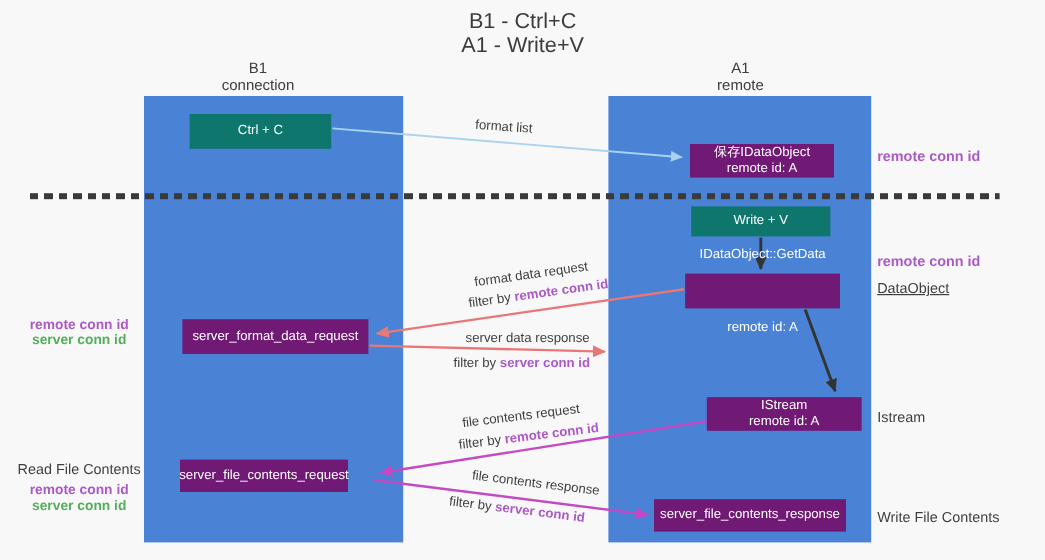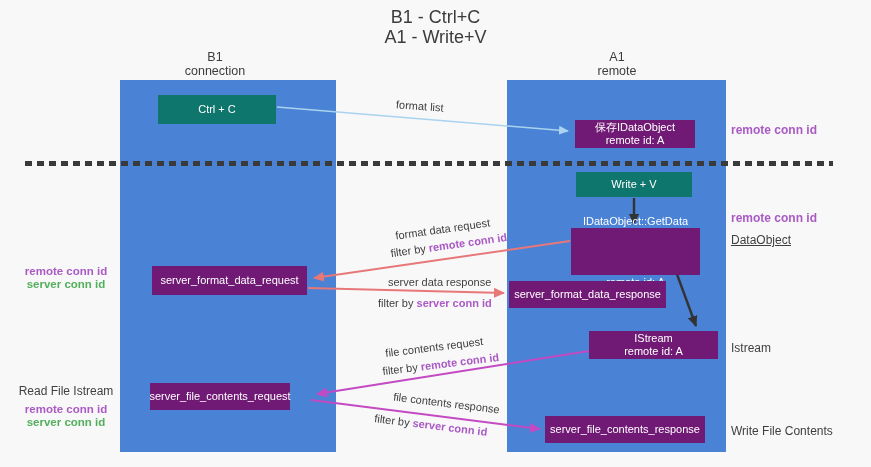--- a/index.html
+++ b/index.html
@@ -87,32 +87,29 @@
 
   <div class="node orange" style="left:575px;top:120px;width:120px;height:28px;">
     <span>保存IDataObject</span>
     <span>remote id: A</span>
   </div>
 
   <div class="node green" style="left:576px;top:172px;width:116px;height:25px;">
     <span>Write + V</span>
   </div>
 
-  <div class="node orange" style="left:571px;top:228px;width:129px;height:47px;gap:48px;">
+  <div class="node orange" style="left:571px;top:228px;width:129px;height:29px;gap:48px;">
     <span>IDataObject::GetData</span>
     <span>remote id: A</span>
   </div>
 
   <div class="node orange" style="left:152px;top:266px;width:155px;height:29px;">
     <span>server_format_data_request</span>
   </div>
 
-  <div class="node orange" style="left:509px;top:281px;width:157px;height:27px;">
-    <span>server_format_data_response</span>
-  </div>
 
   <div class="node orange" style="left:589px;top:331px;width:129px;height:28px;">
     <span>IStream</span>
     <span>remote id: A</span>
   </div>
 
   <div class="node orange" style="left:150px;top:383px;width:140px;height:27px;">
     <span>server_file_contents_request</span>
   </div>
 
@@ -145,19 +142,19 @@
   <div class="side-label bold-purple" style="left:731px;top:123px;">remote conn id</div>
   <div class="side-label bold-purple" style="left:731px;top:211px;">remote conn id</div>
   <div class="side-label dark" style="left:731px;top:233px;text-decoration:underline;">DataObject</div>
   <div class="side-label dark" style="left:731px;top:341px;">Istream</div>
   <div class="side-label dark" style="left:731px;top:424px;">Write File Contents</div>
 
   <div class="left-group" style="top:265px;">
     <div class="purple">remote conn id</div>
     <div class="green-text">server conn id</div>
   </div>
-  <div class="left-group" style="top:385px;font-size:12px;color:#3f3f3f;">Read File Istream</div>
+  <div class="left-group" style="top:385px;font-size:12px;color:#3f3f3f;">Read File Contents</div>
   <div class="left-group" style="top:403px;">
     <div class="purple">remote conn id</div>
     <div class="green-text">server conn id</div>
   </div>
 
 </div>
 
 </body></html>

